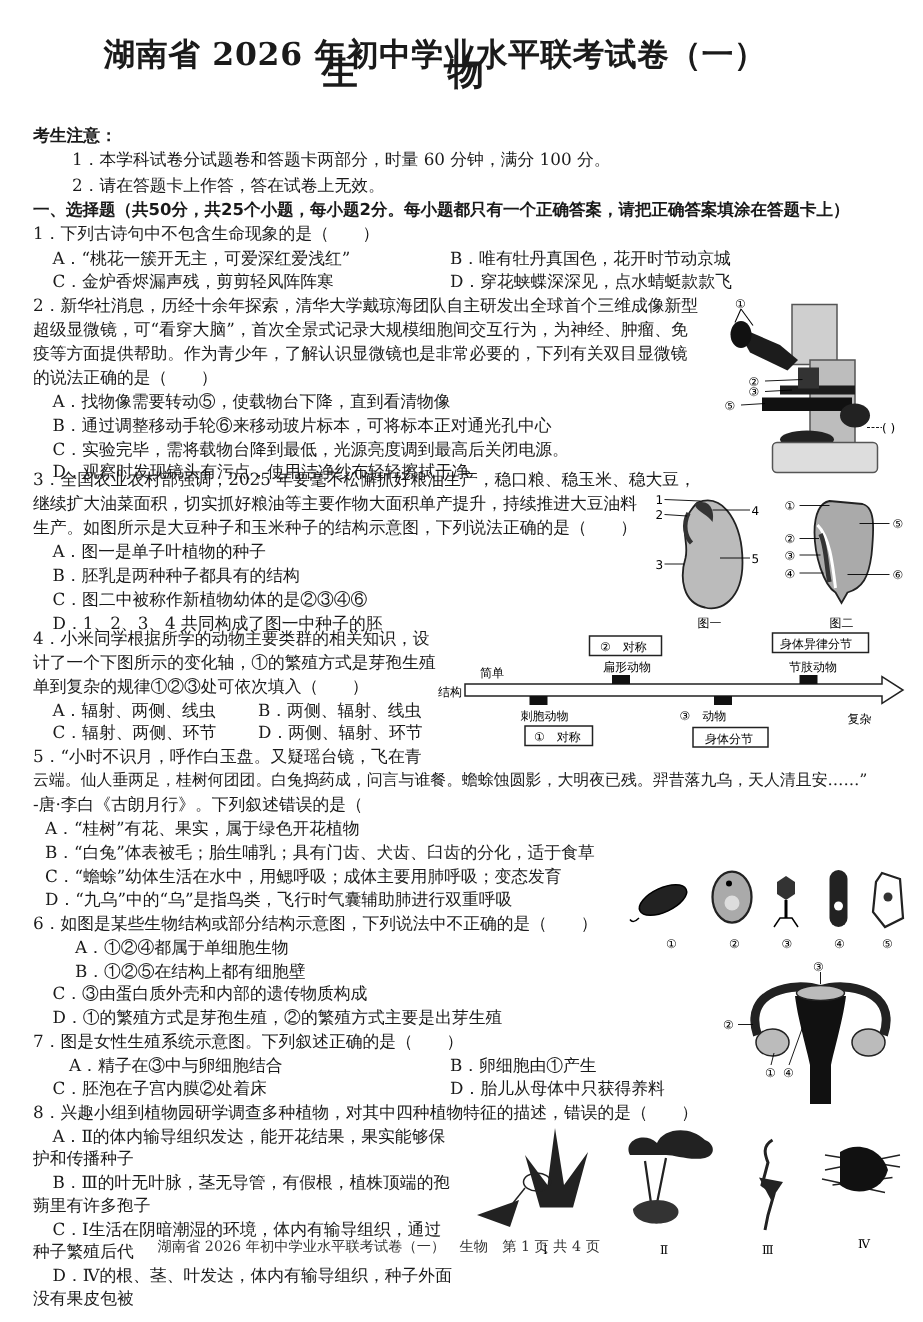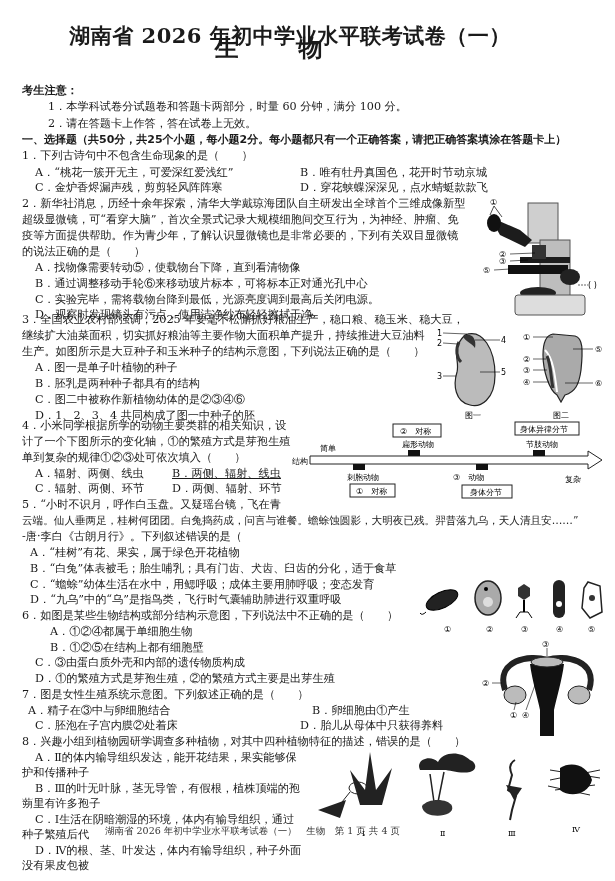--- a/index.html
+++ b/index.html
@@ -104,21 +104,21 @@
   <text x="170" y="32" class="fig-label">⑤</text>
   <line x1="140" y1="63" x2="168" y2="63" stroke="#000" stroke-width="0.6"></line>
   <text x="170" y="66" class="fig-label">⑥</text>
   <text x="128" y="98" class="fig-label">图二</text>
 </svg>
 
 <div class="abs t" style="left:22px;top:418px;">4．小米同学根据所学的动物主要类群的相关知识，设</div>
 <div class="abs t" style="left:22px;top:434px;">计了一个下图所示的变化轴，①的繁殖方式是芽孢生殖</div>
 <div class="abs t" style="left:22px;top:450px;">单到复杂的规律①②③处可依次填入（　　）</div>
 <div class="opt" style="left:35px;top:466px;">A．辐射、两侧、线虫</div>
-<div class="opt" style="left:172px;top:466px;text-decoration:underline;">B．两侧、辐射、线虫</div>
+<div class="opt" style="left:172px;top:466px;">B．两侧、辐射、线虫</div>
 <div class="opt" style="left:35px;top:481px;">C．辐射、两侧、环节</div>
 <div class="opt" style="left:172px;top:481px;">D．两侧、辐射、环节</div>
 
 <svg style="left:290px;top:418px;" width="325" height="85" viewBox="0 0 325 85">
   <polygon points="20,38 298,38 298,33 312,42 298,51 298,46 20,46" fill="#fff" stroke="#222" stroke-width="1"></polygon>
   <text x="2" y="46" class="fig-label">结构</text>
   <text x="30" y="33" class="fig-label">简单</text>
   <text x="275" y="64" class="fig-label">复杂</text>
   <rect x="63" y="46" width="12" height="6" fill="#111"></rect>
   <text x="57" y="62" class="fig-label">刺胞动物</text>
@@ -166,22 +166,22 @@
   <polygon points="168,2 180,6 182,32 170,38 162,28 164,8" fill="#fff" stroke="#222" stroke-width="1.5"></polygon>
   <circle cx="172" cy="18" r="3" fill="#333"></circle>
   <text x="24" y="52" class="fig-label">①</text>
   <text x="66" y="52" class="fig-label">②</text>
   <text x="101" y="52" class="fig-label">③</text>
   <text x="136" y="52" class="fig-label">④</text>
   <text x="168" y="52" class="fig-label">⑤</text>
 </svg>
 
 <div class="abs t" style="left:22px;top:687px;">7．图是女性生殖系统示意图。下列叙述正确的是（　　）</div>
-<div class="opt" style="left:28px;top:703px;">A．精子在③中与卵细胞结合</div>
-<div class="opt" style="left:312px;top:703px;">B．卵细胞由①产生</div>
+<div class="opt" style="left:46px;top:703px;">A．精子在③中与卵细胞结合</div>
+<div class="opt" style="left:300px;top:703px;">B．卵细胞由①产生</div>
 <div class="opt" style="left:35px;top:718px;">C．胚泡在子宫内膜②处着床</div>
 <div class="opt" style="left:300px;top:718px;">D．胎儿从母体中只获得养料</div>
 
 <svg style="left:480px;top:640px;" width="135" height="100" viewBox="0 0 135 100">
   <path d="M25 50 C15 20 50 14 67 20 C84 14 119 20 109 50" stroke="#222" stroke-width="6" fill="none"></path>
   <path d="M50 24 C52 40 58 60 60 70 L60 96 L74 96 L74 70 C76 60 82 40 84 24 Z" fill="#111"></path>
   <ellipse cx="67" cy="22" rx="16" ry="5" fill="#bbb" stroke="#222"></ellipse>
   <ellipse cx="35" cy="55" rx="11" ry="9" fill="#bbb" stroke="#222"></ellipse>
   <ellipse cx="99" cy="55" rx="11" ry="9" fill="#bbb" stroke="#222"></ellipse>
   <line x1="67" y1="8" x2="67" y2="16" stroke="#000" stroke-width="0.6"></line>

